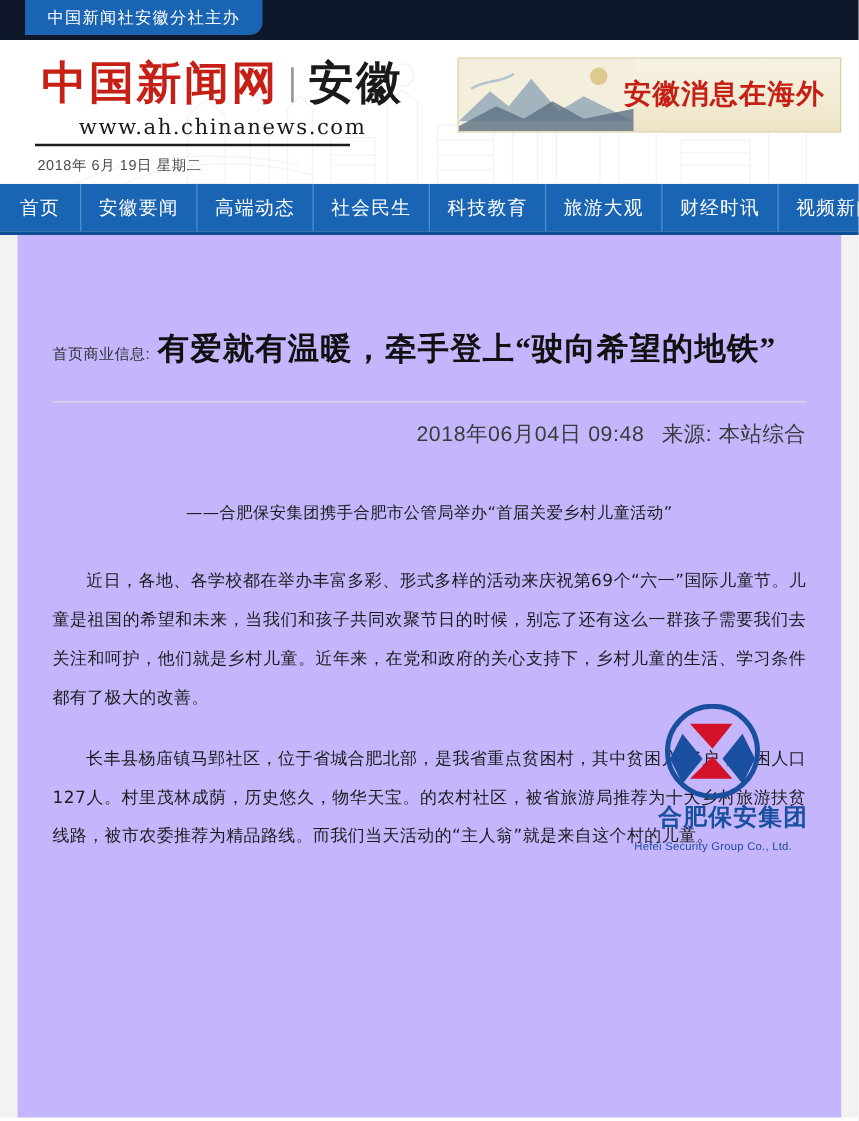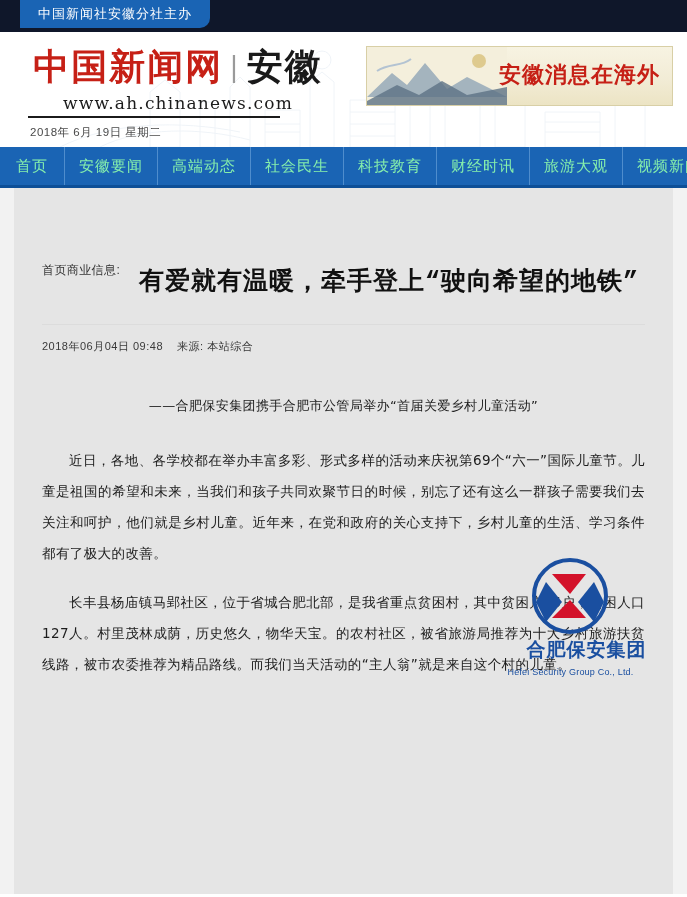--- a/index.html
+++ b/index.html
@@ -133,21 +133,21 @@
     letter-spacing: 1px;
     white-space: nowrap;
   }
 
   
   .nav {
     height: 38px;
     background: #1a64b4;
     display: flex;
     align-items: stretch;
-    color: #86efac;
+    color: #ffffff;
   }
   .nav-item {
     display: flex;
     align-items: center;
     padding: 0 14px;
     font-size: 15px;
     letter-spacing: 1px;
     border-right: 1px solid #4f8dcd;
     white-space: nowrap;
   }
@@ -173,59 +173,58 @@
   }
   .page-side.left { left: 0; }
   .page-side.right { right: 0; }
 
   .content {
     position: absolute;
     left: 14px;
     right: 14px;
     top: 0;
     bottom: 0;
-    background: #e5e5e5;
-    padding: 0 28px;
+    background: #c4b5fd;
+    padding: 13px 28px;
     box-sizing: border-box;
   }
 
   .title-row {
     display: flex;
     align-items: flex-start;
     padding-top: 60px;
   }
   .breadcrumb {
     font-size: 12px;
     color: #333333;
     white-space: nowrap;
     padding-top: 14px;
     letter-spacing: 0.4px;
   }
   .headline {
     flex: 1;
-    font-family: Liberation Mono, monospace;
+    font-family: Liberation Serif, serif;
     font-size: 25px;
     font-weight: bold;
     color: #111111;
     line-height: 38px;
-    text-align: right;
+    text-align: left;
     letter-spacing: 1px;
     padding: 0 6px;
-    margin-top: 16px;
   }
 
   .title-rule {
     margin-top: 22px;
     height: 1px;
     background: #dcdcdc;
   }
 
   .meta {
-    text-align: left;
-    font-size: 11px;
+    text-align: right;
+    font-size: 17px;
     color: #3a3a3a;
     padding: 14px 0 0 0;
     letter-spacing: 0.5px;
   }
   .meta .src { margin-left: 14px; }
 
   .article {
     position: relative;
     margin-top: 36px;
     font-family: "DejaVu Sans", sans-serif;
@@ -331,22 +330,22 @@
     <div class="ad-text">安徽消息在海外</div>
   </div>
 </div>
 
 <div class="nav">
   <div class="nav-item">首页</div>
   <div class="nav-item">安徽要闻</div>
   <div class="nav-item">高端动态</div>
   <div class="nav-item">社会民生</div>
   <div class="nav-item">科技教育</div>
+  <div class="nav-item">旅游大观</div>
   <div class="nav-item">财经时讯</div>
-  <div class="nav-item">旅游大观</div>
   <div class="nav-item">视频新闻</div>
 </div>
 <div class="nav-underline"></div>
 
 <div class="page">
   <div class="page-side left"></div>
   <div class="page-side right"></div>
 
   <div class="content">
 

